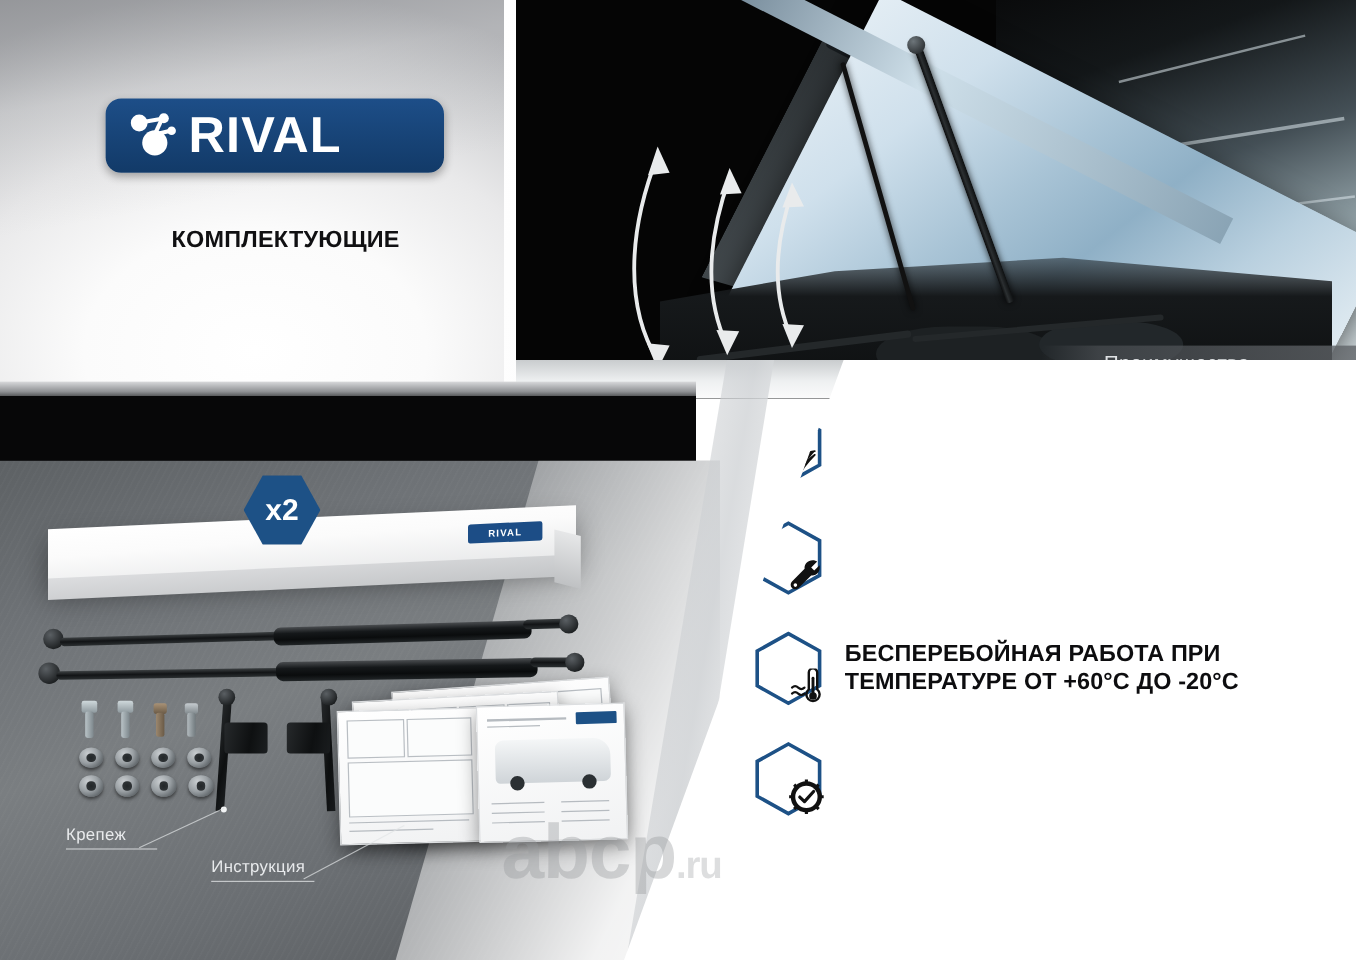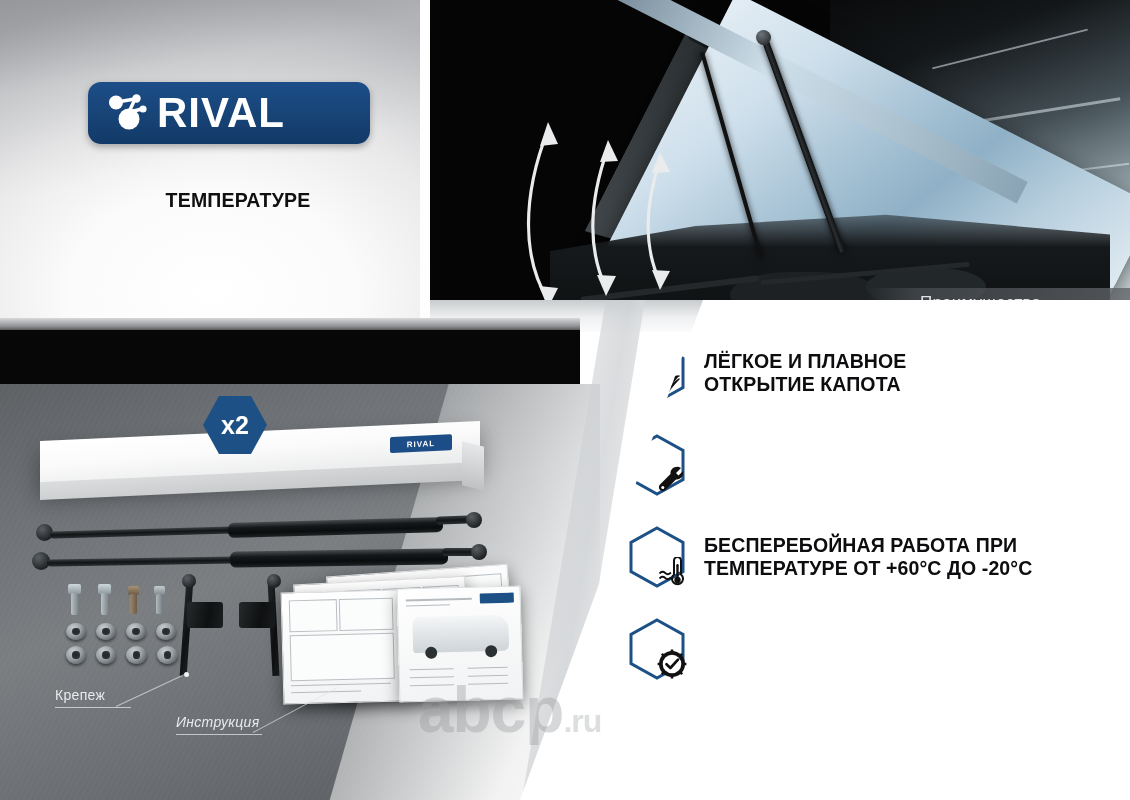--- a/index.html
+++ b/index.html
@@ -368,21 +368,21 @@
 
     <div class="leader-dot" style="left:184px;top:288px;"></div>
     <div class="leader" style="left:116px;top:322px;width:78px;transform:rotate(-25deg);"></div>
     <div class="callout" style="left:55px;top:303px;">
       <span>Крепеж</span>
       <span class="rule" style="width:76px;"></span>
     </div>
 
     <div class="leader-dot" style="left:281px;top:300px;opacity:.0;"></div>
     <div class="leader" style="left:253px;top:348px;width:95px;transform:rotate(-28deg);"></div>
-    <div class="callout" style="left:176px;top:330px;font-style:italic;">
+    <div class="callout" style="left:176px;top:330px;">
       <span>Инструкция</span>
       <span class="rule" style="width:86px;"></span>
     </div>
   </div>
 
   <div class="x2">
     <span>x2</span>
   </div>
 
   <div class="feat-shade"></div>
@@ -393,22 +393,20 @@
         <div class="hex">
           <svg width="58" height="62" viewBox="0 0 58 62">
             <polygon points="29,2 55,16.5 55,45.5 29,60 3,45.5 3,16.5" fill="none" stroke="#1d5186" stroke-width="3"></polygon>
           </svg>
           <span class="glyph">
             <svg width="26" height="26" viewBox="0 0 26 26">
               <path d="M22 3 C 12 4, 5 10, 5 18 C 5 20, 6 21.5, 7.5 22.5 C 10 17, 15 11, 22 6 C 16 12, 11 18, 9 23.5 L 6.5 24.5 L 4 25" fill="#111" stroke="#111" stroke-width="1.4" stroke-linecap="round" stroke-linejoin="round"></path>
             </svg>
           </span>
         </div>
-        <div class="feat-text" style="white-space:pre-line">ЛЁГКОЕ И ПЛАВНОЕ
-ОТКРЫТИЕ КАПОТА</div>
       </div>
 
 
       <div class="feat">
         <div class="hex">
           <svg width="58" height="62" viewBox="0 0 58 62">
             <polygon points="29,2 55,16.5 55,45.5 29,60 3,45.5 3,16.5" fill="none" stroke="#1d5186" stroke-width="3"></polygon>
           </svg>
           <span class="glyph">
             <svg width="28" height="28" viewBox="0 0 28 28">
@@ -483,16 +481,16 @@
         <circle cx="11" cy="12.5" r="7" fill="#fff"></circle>
         <circle cx="31.5" cy="8.5" r="4.2" fill="#fff"></circle>
         <circle cx="38" cy="19" r="3.6" fill="#fff"></circle>
         <circle cx="24" cy="29" r="10.5" fill="#fff"></circle>
       </svg>
     </span>
     <span class="logo-word">RIVAL</span>
   </div>
 
   <div class="headline">
-    <div>ТЕМПЕРАТУРЕ</div>
+    <div>КОМПЛЕКТУЮЩИЕ</div>
   </div>
 
 </div>
 
 </body></html>

